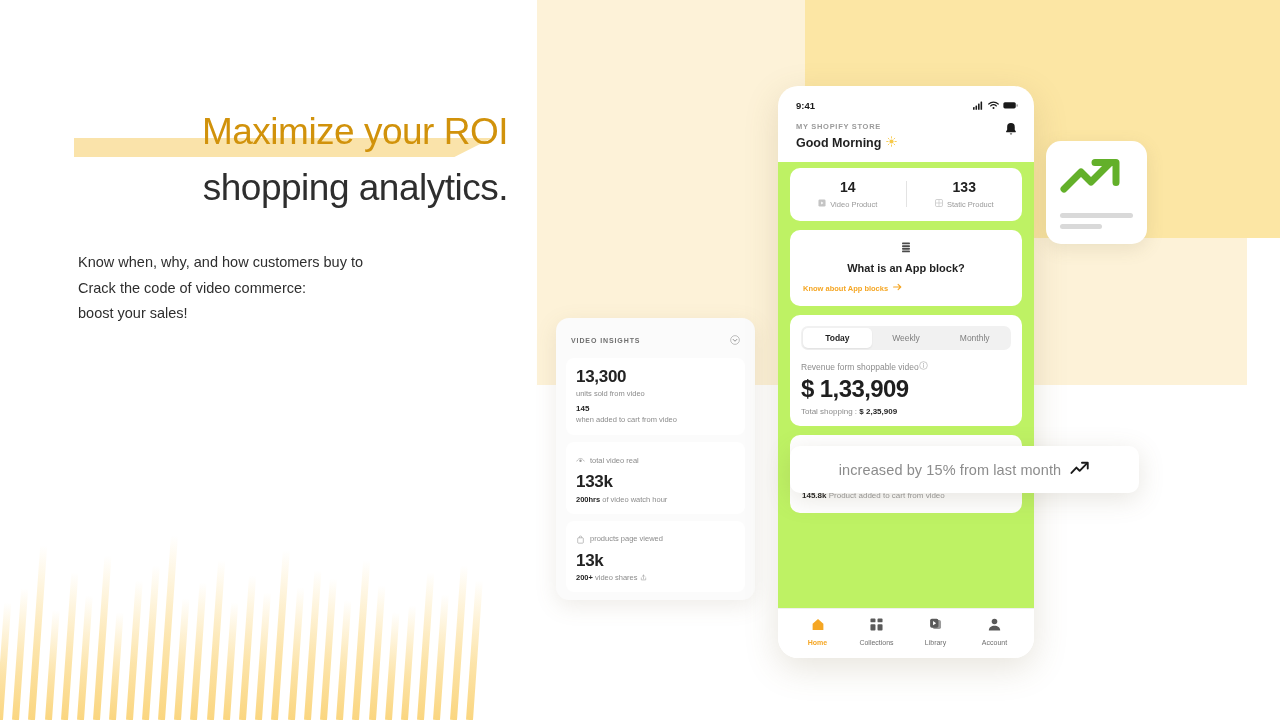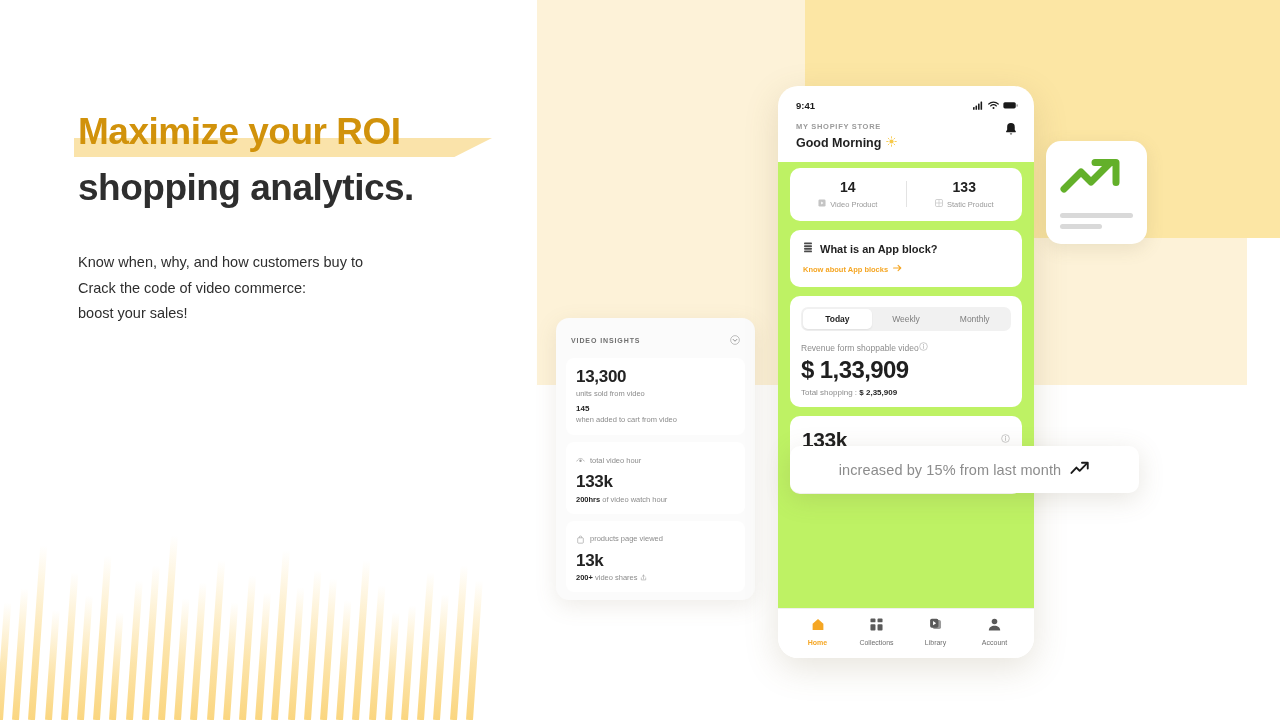--- a/index.html
+++ b/index.html
@@ -29,23 +29,23 @@
     background: linear-gradient(to bottom, rgba(250,214,120,0.0) 0%, rgba(250,206,100,0.55) 60%, rgba(249,200,85,0.75) 100%);
     transform-origin: bottom center;
     transform: rotate(4deg);
     border-radius: 1px;
   }
 
   
   .hero { position: absolute; left: 78px; top: 104px; width: 430px; }
   .headline { position: relative; }
   .hl-line {
-    font-size: 37px; line-height: 56px; font-weight: 700;
+    font-size: 37px; line-height: 56px; font-weight: 400;
     color: #2E2E2E; letter-spacing: -0.5px; white-space: nowrap;
-    position: relative; z-index: 2;
+    position: relative; z-index: 2; text-align: right;
   }
   .hl-line.accent { color: #D1920B; }
   .hl-highlight {
     position: absolute; left: -4px; top: 34px; width: 418px; height: 19px;
     background: #FAE3AA; z-index: 1;
     clip-path: polygon(0 0, 100% 0, 91% 100%, 0% 100%);
   }
   .subcopy {
     margin-top: 34px; font-size: 14.5px; line-height: 25.5px;
     color: #2E2E2E; font-weight: 400;
@@ -98,21 +98,21 @@
   .phone-body { flex: 1; background: #bef264; padding: 6px 12px 0 12px; overflow: hidden; }
   .pcard { background: #fff; border-radius: 10px; margin-bottom: 9px; }
 
   .stats-row { display: flex; align-items: center; padding: 11px 0 12px 0; }
   .stat { flex: 1; text-align: center; }
   .stat-num { font-size: 14px; font-weight: 700; color: #1F1F1F; }
   .stat-lbl { font-size: 7.5px; color: #9A9A9A; margin-top: 4px; display: flex; align-items: center; justify-content: center; gap: 4px; }
   .stat-div { width: 1px; height: 26px; background: #E3E3E3; }
 
   .appblock { padding: 12px 13px 13px 13px; }
-  .ab-title { font-size: 11px; font-weight: 700; color: #1F1F1F; display: flex; align-items: center; gap: 7px; }
+  .ab-title { font-size: 11px; font-weight: 700; color: #1F1F1F; display: flex; align-items: center; gap: 7px; flex-direction: column; }
   .ab-link { font-size: 7.5px; font-weight: 700; color: #F5A623; margin-top: 9px; display: flex; align-items: center; gap: 5px; }
 
   .revcard { padding: 11px 11px 10px 11px; }
   .tabs { display: flex; background: #F1F1F1; border-radius: 7px; padding: 2px; }
   .tab { flex: 1; text-align: center; font-size: 8.5px; color: #7E7E7E; padding: 5px 0; border-radius: 5px; }
   .tab.active { background: #fff; color: #1F1F1F; font-weight: 700; box-shadow: 0 1px 2px rgba(0,0,0,0.07); }
   .rev-lbl { font-size: 8.5px; color: #8C8C8C; margin-top: 11px; display: flex; align-items: center; }
   .rev-amt { font-size: 24px; font-weight: 700; color: #1F1F1F; margin-top: 3px; letter-spacing: -0.6px; }
   .rev-total { font-size: 8px; color: #8C8C8C; margin-top: 4px; }
   .rev-total b { color: #1F1F1F; font-weight: 700; }
@@ -224,21 +224,21 @@
     </div>
 
     <div class="mini-card">
       <div class="mc-row">
         <span>
           <svg width="9" height="9" viewBox="0 0 16 16">
             <path d="M1.5 9c2-3.2 4.2-4.6 6.5-4.6S12.5 5.8 14.5 9" fill="none" stroke="#9A9A9A" stroke-width="1.1" stroke-linecap="round"></path>
             <circle cx="8" cy="8.4" r="2.1" fill="#9A9A9A"></circle>
           </svg>
         </span>
-        <span class="lbl">total video hour</span>
+        <span class="lbl">total video real</span>
       </div>
       <div class="mc-big" style="margin-top:3px">133k</div>
       <div class="mc-foot">
         <b>200hrs</b>
         <span>of video watch hour</span>
       </div>
     </div>
 
     <div class="mini-card">
       <div class="mc-row">

